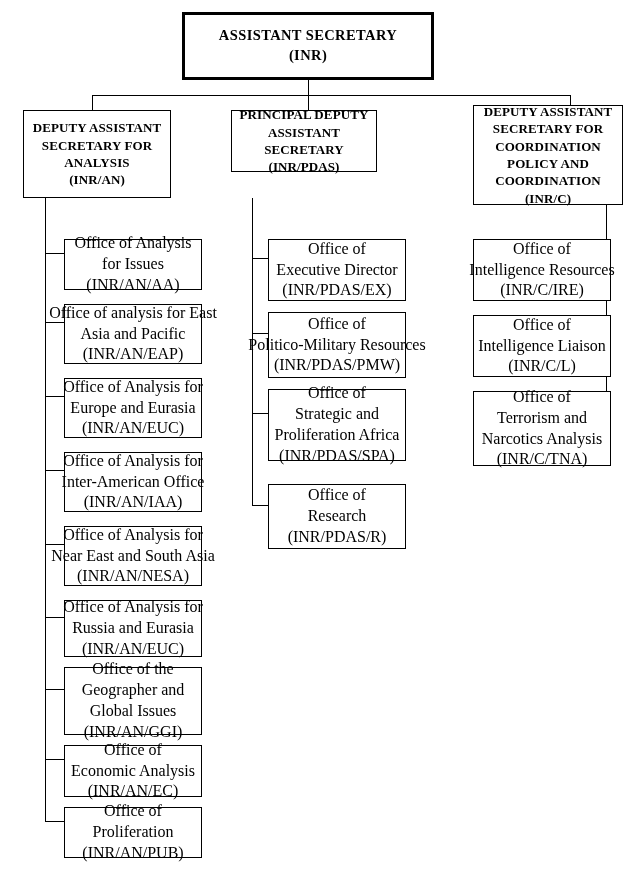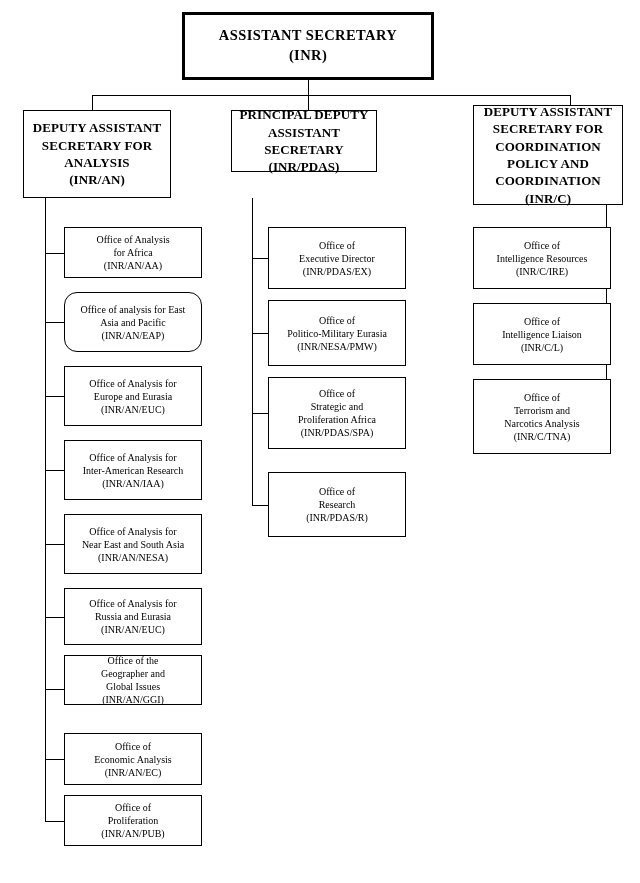--- a/index.html
+++ b/index.html
@@ -51,22 +51,23 @@
     font-weight: bold;
     font-size: 13px;
     letter-spacing: 0.1px;
     line-height: 1.34;
   }
 
   
   .box.office {
     border-width: 1px;
     font-weight: normal;
-    font-size: 10px;
+    font-size: 16px;
     line-height: 1.30;
+    margin-top: 12px;
   }
 
   .box .ln {
     display: block;
     white-space: nowrap;
   }
 
   
   .ln-v, .ln-h {
     position: absolute;
@@ -106,55 +107,55 @@
       <span class="ln">SECRETARY FOR</span>
       <span class="ln">COORDINATION</span>
       <span class="ln">POLICY AND</span>
       <span class="ln">COORDINATION</span>
       <span class="ln">(INR/C)</span>
     </div>
     <div class="ln-v" style="left: 45px; top: 198px; height: 622.5px;"></div>
     <div class="ln-h" style="left: 45px; top: 252.5px; width: 19px;"></div>
     <div class="box office" style="left: 64px; top: 227px; width: 138px; height: 51px;">
       <span class="ln">Office of Analysis</span>
-      <span class="ln">for Africa</span>
+      <span class="ln">for Issues</span>
       <span class="ln">(INR/AN/AA)</span>
     </div>
     <div class="ln-h" style="left: 45px; top: 322px; width: 19px;"></div>
-    <div class="box office" style="left: 64px; top: 292px; width: 138px; height: 60px; border-radius: 13px;">
+    <div class="box office" style="left: 64px; top: 292px; width: 138px; height: 60px;">
       <span class="ln">Office of analysis for East</span>
       <span class="ln">Asia and Pacific</span>
       <span class="ln">(INR/AN/EAP)</span>
     </div>
     <div class="ln-h" style="left: 45px; top: 396px; width: 19px;"></div>
     <div class="box office" style="left: 64px; top: 366px; width: 138px; height: 60px;">
       <span class="ln">Office of Analysis for</span>
       <span class="ln">Europe and Eurasia</span>
       <span class="ln">(INR/AN/EUC)</span>
     </div>
     <div class="ln-h" style="left: 45px; top: 470px; width: 19px;"></div>
     <div class="box office" style="left: 64px; top: 440px; width: 138px; height: 60px;">
       <span class="ln">Office of Analysis for</span>
-      <span class="ln">Inter-American Research</span>
+      <span class="ln">Inter-American Office</span>
       <span class="ln">(INR/AN/IAA)</span>
     </div>
     <div class="ln-h" style="left: 45px; top: 544px; width: 19px;"></div>
     <div class="box office" style="left: 64px; top: 514px; width: 138px; height: 60px;">
       <span class="ln">Office of Analysis for</span>
       <span class="ln">Near East and South Asia</span>
       <span class="ln">(INR/AN/NESA)</span>
     </div>
     <div class="ln-h" style="left: 45px; top: 616.5px; width: 19px;"></div>
     <div class="box office" style="left: 64px; top: 588px; width: 138px; height: 57px;">
       <span class="ln">Office of Analysis for</span>
       <span class="ln">Russia and Eurasia</span>
       <span class="ln">(INR/AN/EUC)</span>
     </div>
     <div class="ln-h" style="left: 45px; top: 689px; width: 19px;"></div>
-    <div class="box office" style="left: 64px; top: 655px; width: 138px; height: 50px;">
+    <div class="box office" style="left: 64px; top: 655px; width: 138px; height: 68px;">
       <span class="ln">Office of the</span>
       <span class="ln">Geographer and</span>
       <span class="ln">Global Issues</span>
       <span class="ln">(INR/AN/GGI)</span>
     </div>
     <div class="ln-h" style="left: 45px; top: 759px; width: 19px;"></div>
     <div class="box office" style="left: 64px; top: 733px; width: 138px; height: 52px;">
       <span class="ln">Office of</span>
       <span class="ln">Economic Analysis</span>
       <span class="ln">(INR/AN/EC)</span>
@@ -168,22 +169,22 @@
     <div class="ln-v" style="left: 252px; top: 198px; height: 306.5px;"></div>
     <div class="ln-h" style="left: 252px; top: 258px; width: 16px;"></div>
     <div class="box office" style="left: 268px; top: 227px; width: 138px; height: 62px;">
       <span class="ln">Office of</span>
       <span class="ln">Executive Director</span>
       <span class="ln">(INR/PDAS/EX)</span>
     </div>
     <div class="ln-h" style="left: 252px; top: 333px; width: 16px;"></div>
     <div class="box office" style="left: 268px; top: 300px; width: 138px; height: 66px;">
       <span class="ln">Office of</span>
-      <span class="ln">Politico-Military Eurasia</span>
-      <span class="ln">(INR/NESA/PMW)</span>
+      <span class="ln">Politico-Military Resources</span>
+      <span class="ln">(INR/PDAS/PMW)</span>
     </div>
     <div class="ln-h" style="left: 252px; top: 413px; width: 16px;"></div>
     <div class="box office" style="left: 268px; top: 377px; width: 138px; height: 72px;">
       <span class="ln">Office of</span>
       <span class="ln">Strategic and</span>
       <span class="ln">Proliferation Africa</span>
       <span class="ln">(INR/PDAS/SPA)</span>
     </div>
     <div class="ln-h" style="left: 252px; top: 504.5px; width: 16px;"></div>
     <div class="box office" style="left: 268px; top: 472px; width: 138px; height: 65px;">

